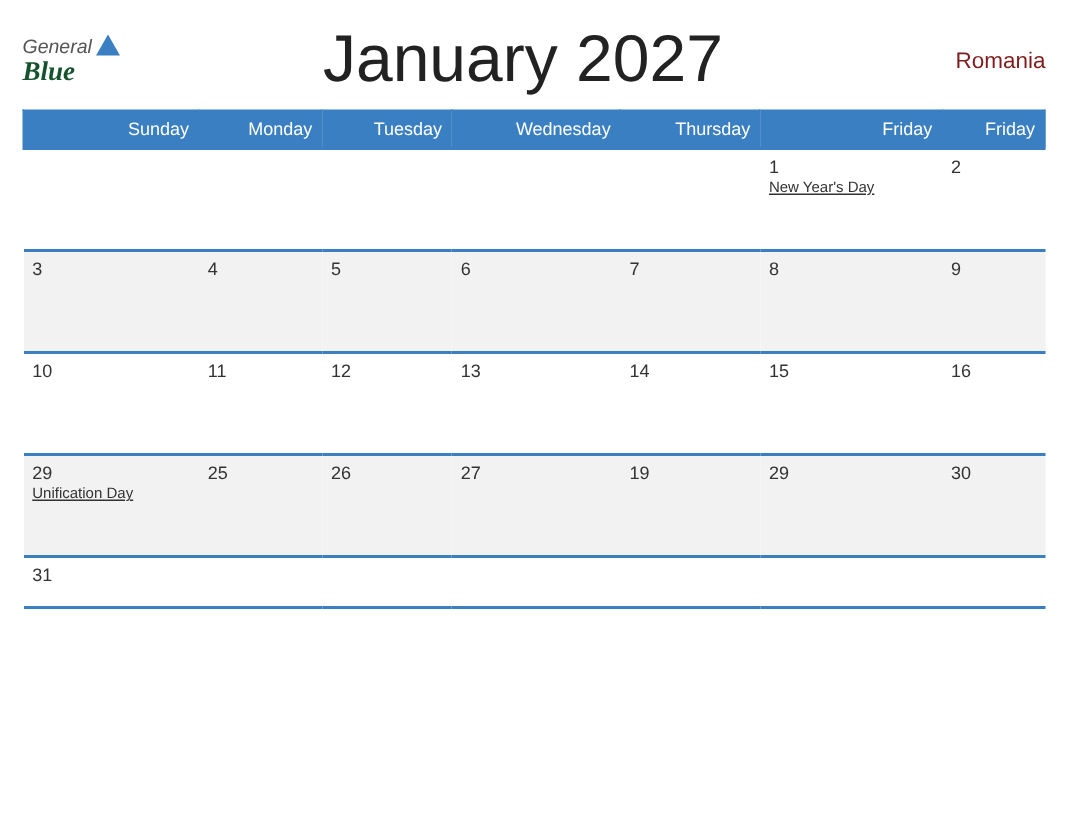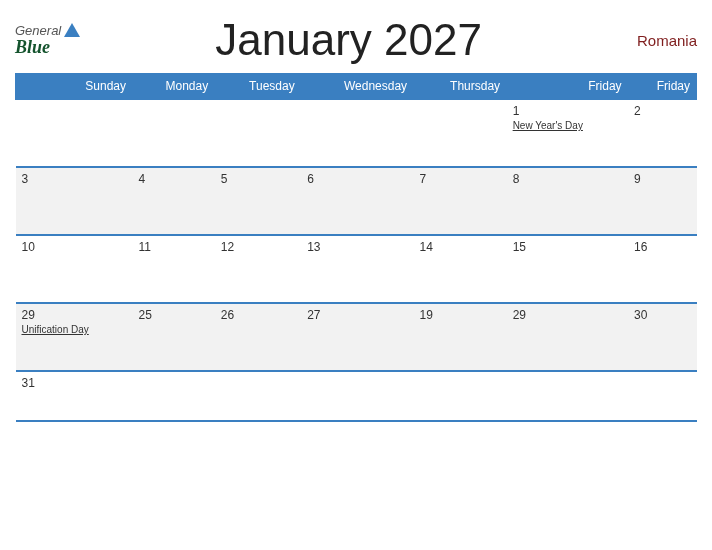--- a/index.html
+++ b/index.html
@@ -104,21 +104,21 @@
       display: block;
       margin-top: 2px;
       text-decoration: underline;
     }
     
     .cal-table tbody tr:nth-child(even) td {
       background: #f2f2f2;
     }
     
     .cal-table tbody tr.last-row td {
-      height: 50px;
+      height: 34px;
     }
   </style>
 </head>
 <body>
 
 <div class="calendar-wrapper">
 
   <div class="header">
     <div class="logo">
       <div style="display:flex;flex-direction:column;align-items:flex-start;">

